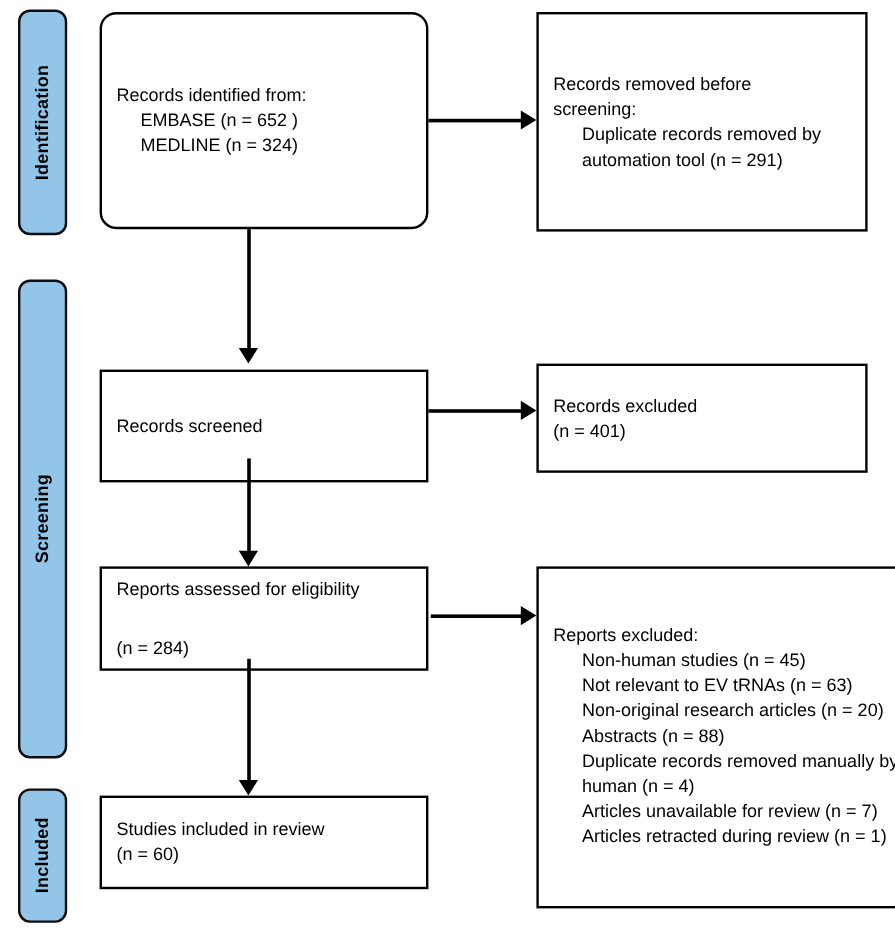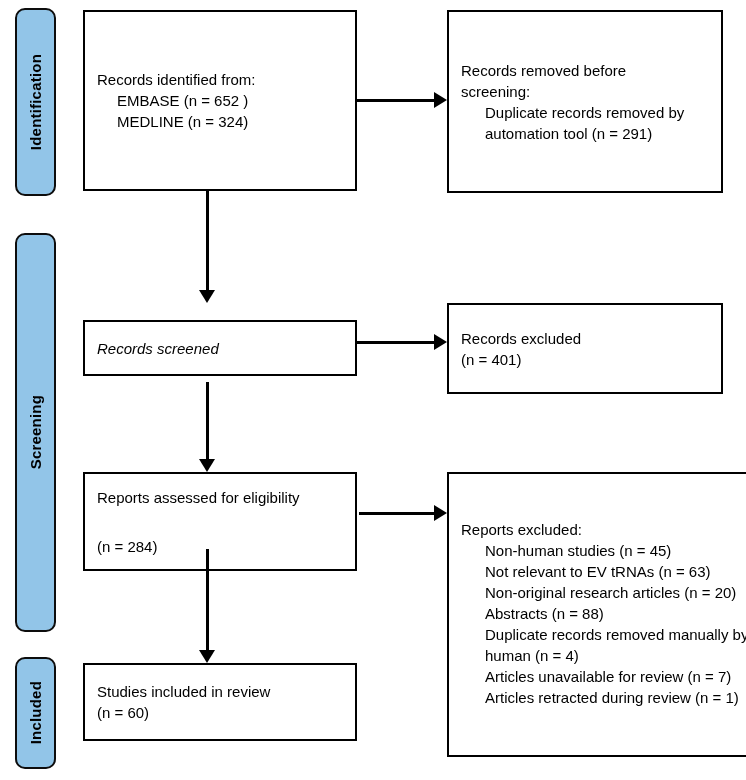--- a/index.html
+++ b/index.html
@@ -48,25 +48,25 @@
     font-size: 15px;
     line-height: 21px;
     display: flex;
     flex-direction: column;
     justify-content: center;
     padding: 8px 8px 8px 12px;
   }
   .fbox .indent { padding-left: 24px; }
   .fbox .indent-sm { padding-left: 20px; }
 
-  #box-records-identified { left: 83px;  top: 10px;  width: 274px; height: 181px; }
+  #box-records-identified { left: 83px;  top: 10px;  width: 274px; height: 181px; border-radius: 14px; }
   #box-records-removed    { left: 447px; top: 10px;  width: 276px; height: 183px; }
-  #box-records-screened   { left: 83px;  top: 320px; width: 274px; height: 56px; font-style: italic;  }
+  #box-records-screened   { left: 83px;  top: 308px; width: 274px; height: 94px;  }
   #box-records-excluded   { left: 447px; top: 303px; width: 276px; height: 91px;  }
-  #box-reports-assessed   { left: 83px;  top: 472px; width: 274px; height: 99px; gap: 28px;  }
+  #box-reports-assessed   { left: 83px;  top: 472px; width: 274px; height: 87px; gap: 28px;  }
   #box-reports-excluded   { left: 447px; top: 472px; width: 332px; height: 285px; padding-top: 6px; padding-right: 27px; }
   #box-studies-included   { left: 83px;  top: 663px; width: 274px; height: 78px; }
 
   #box-records-removed .intro { max-width: 205px; }
 
   
   .arrow { position: absolute; }
   .shaft-v { position: absolute; background: #000000; width: 3px; }
   .shaft-h { position: absolute; background: #000000; height: 3px; }
   .head-down {

